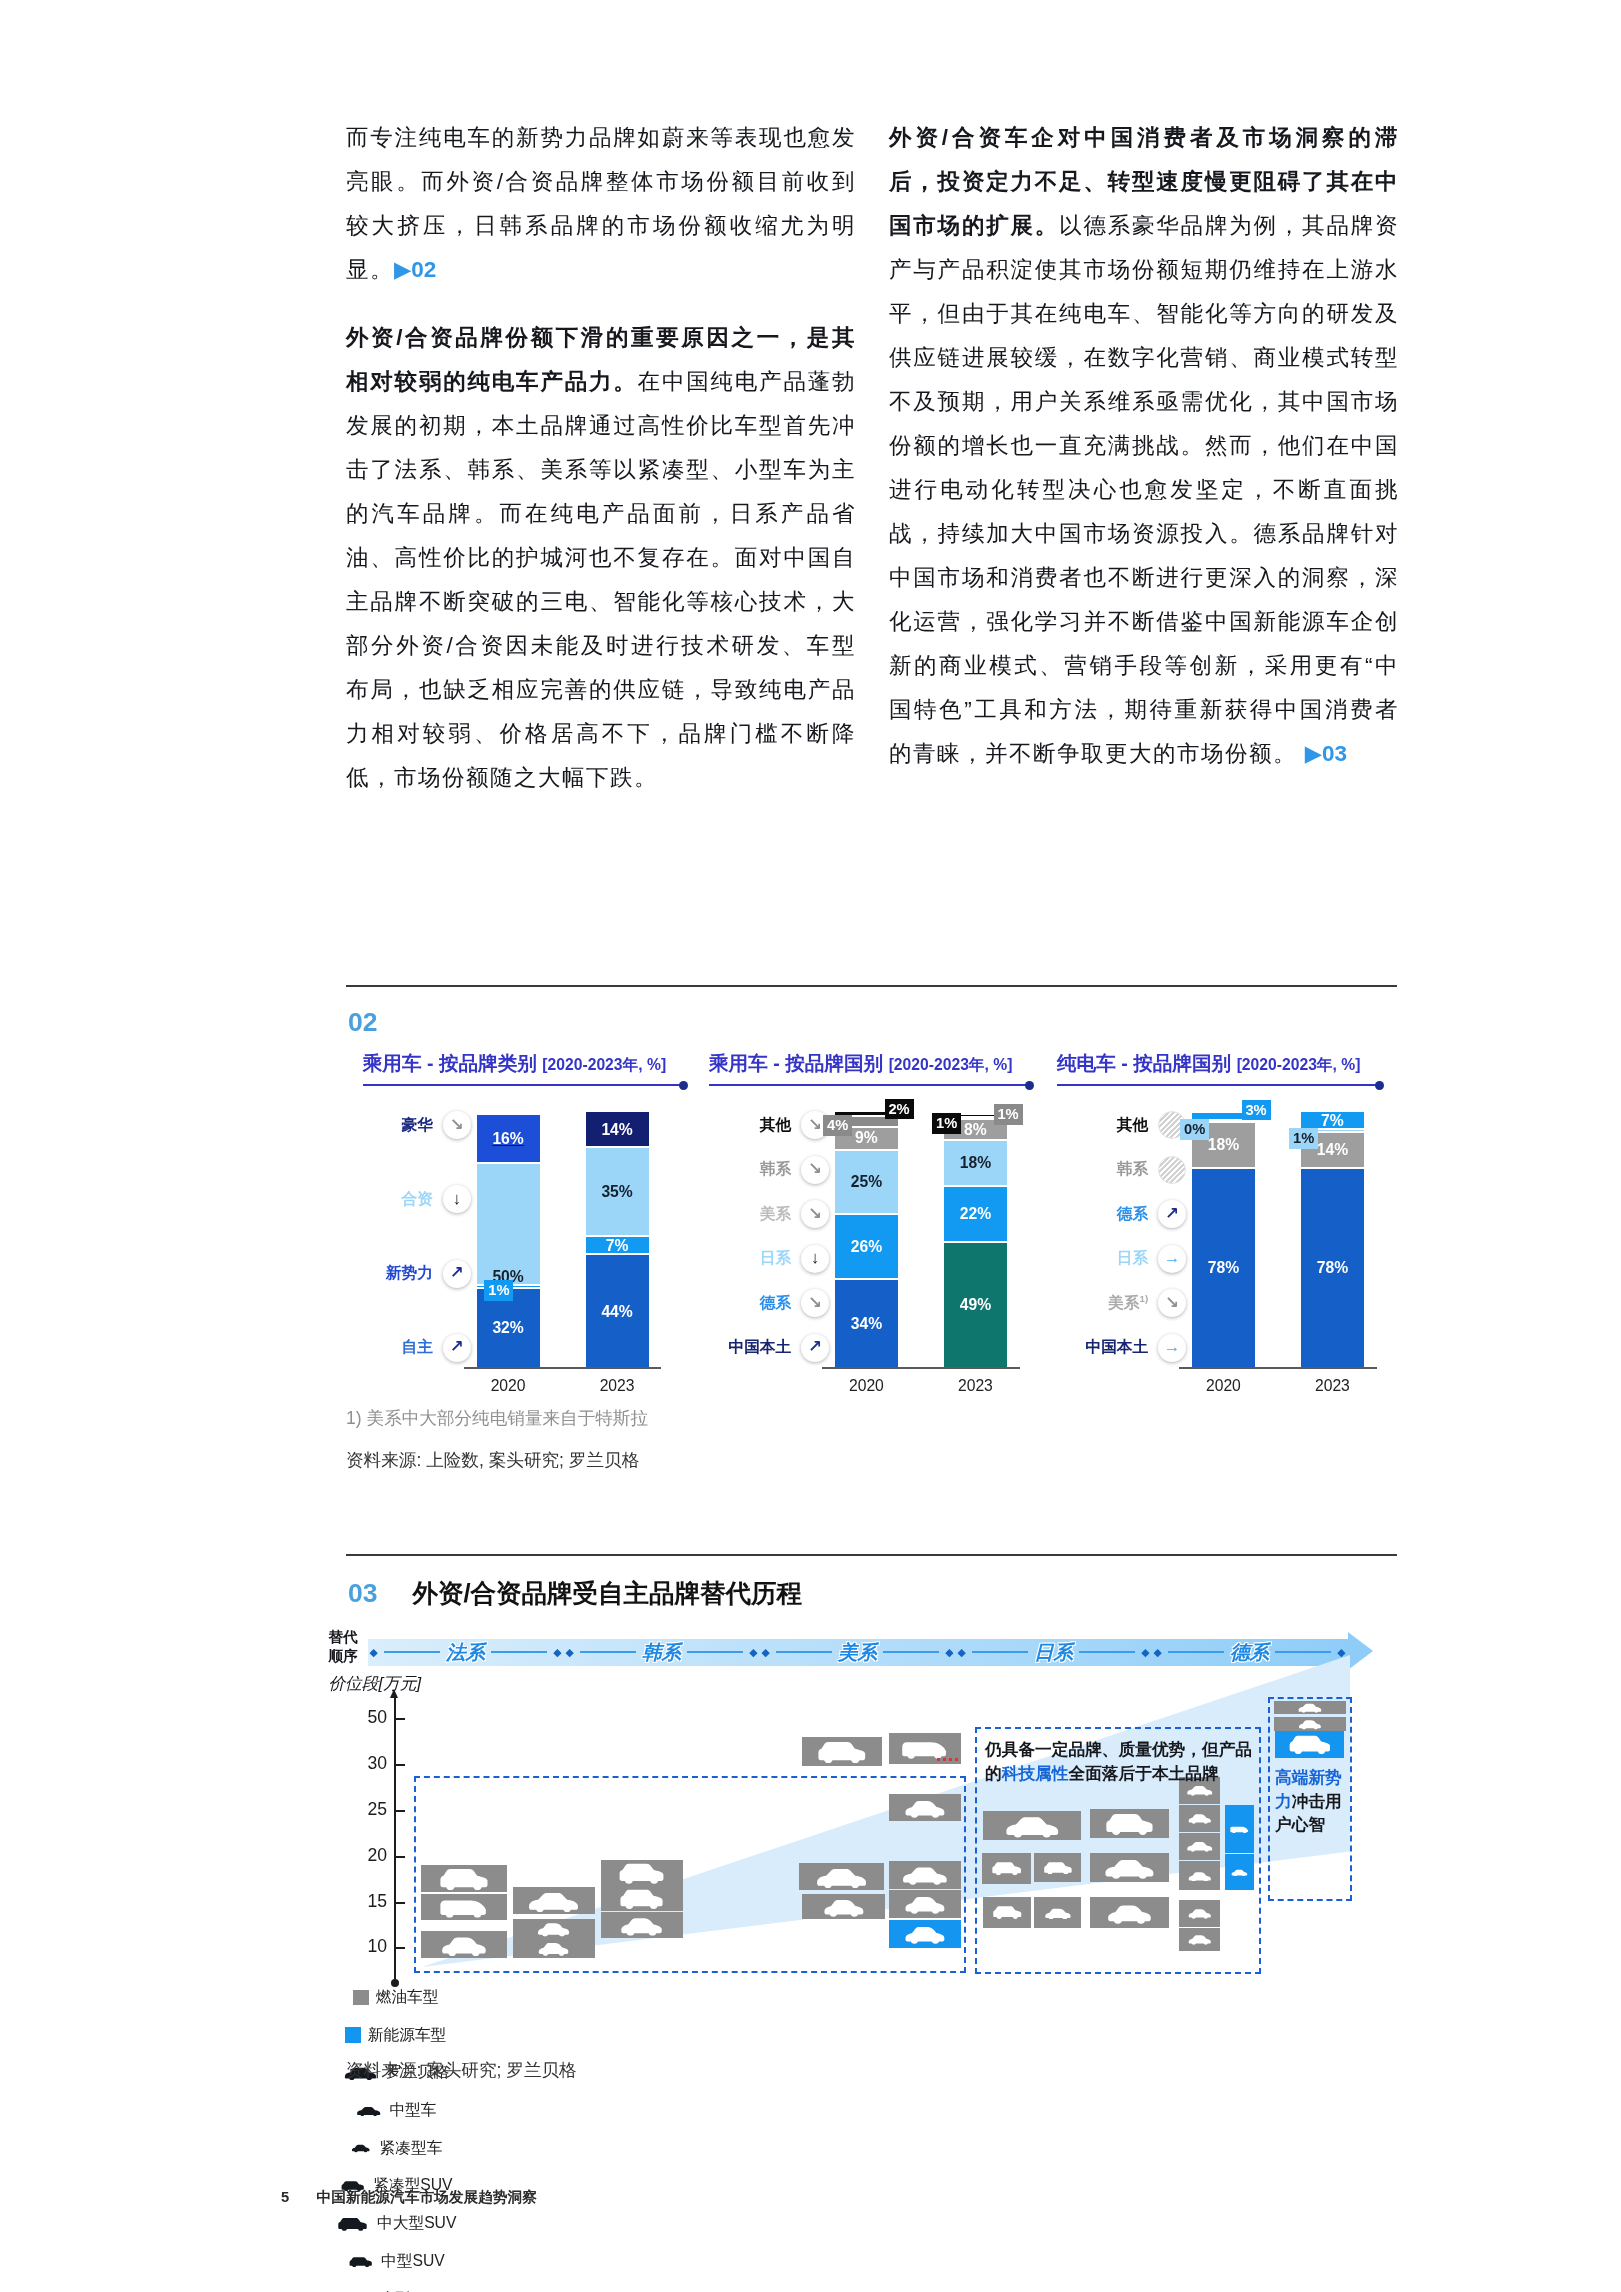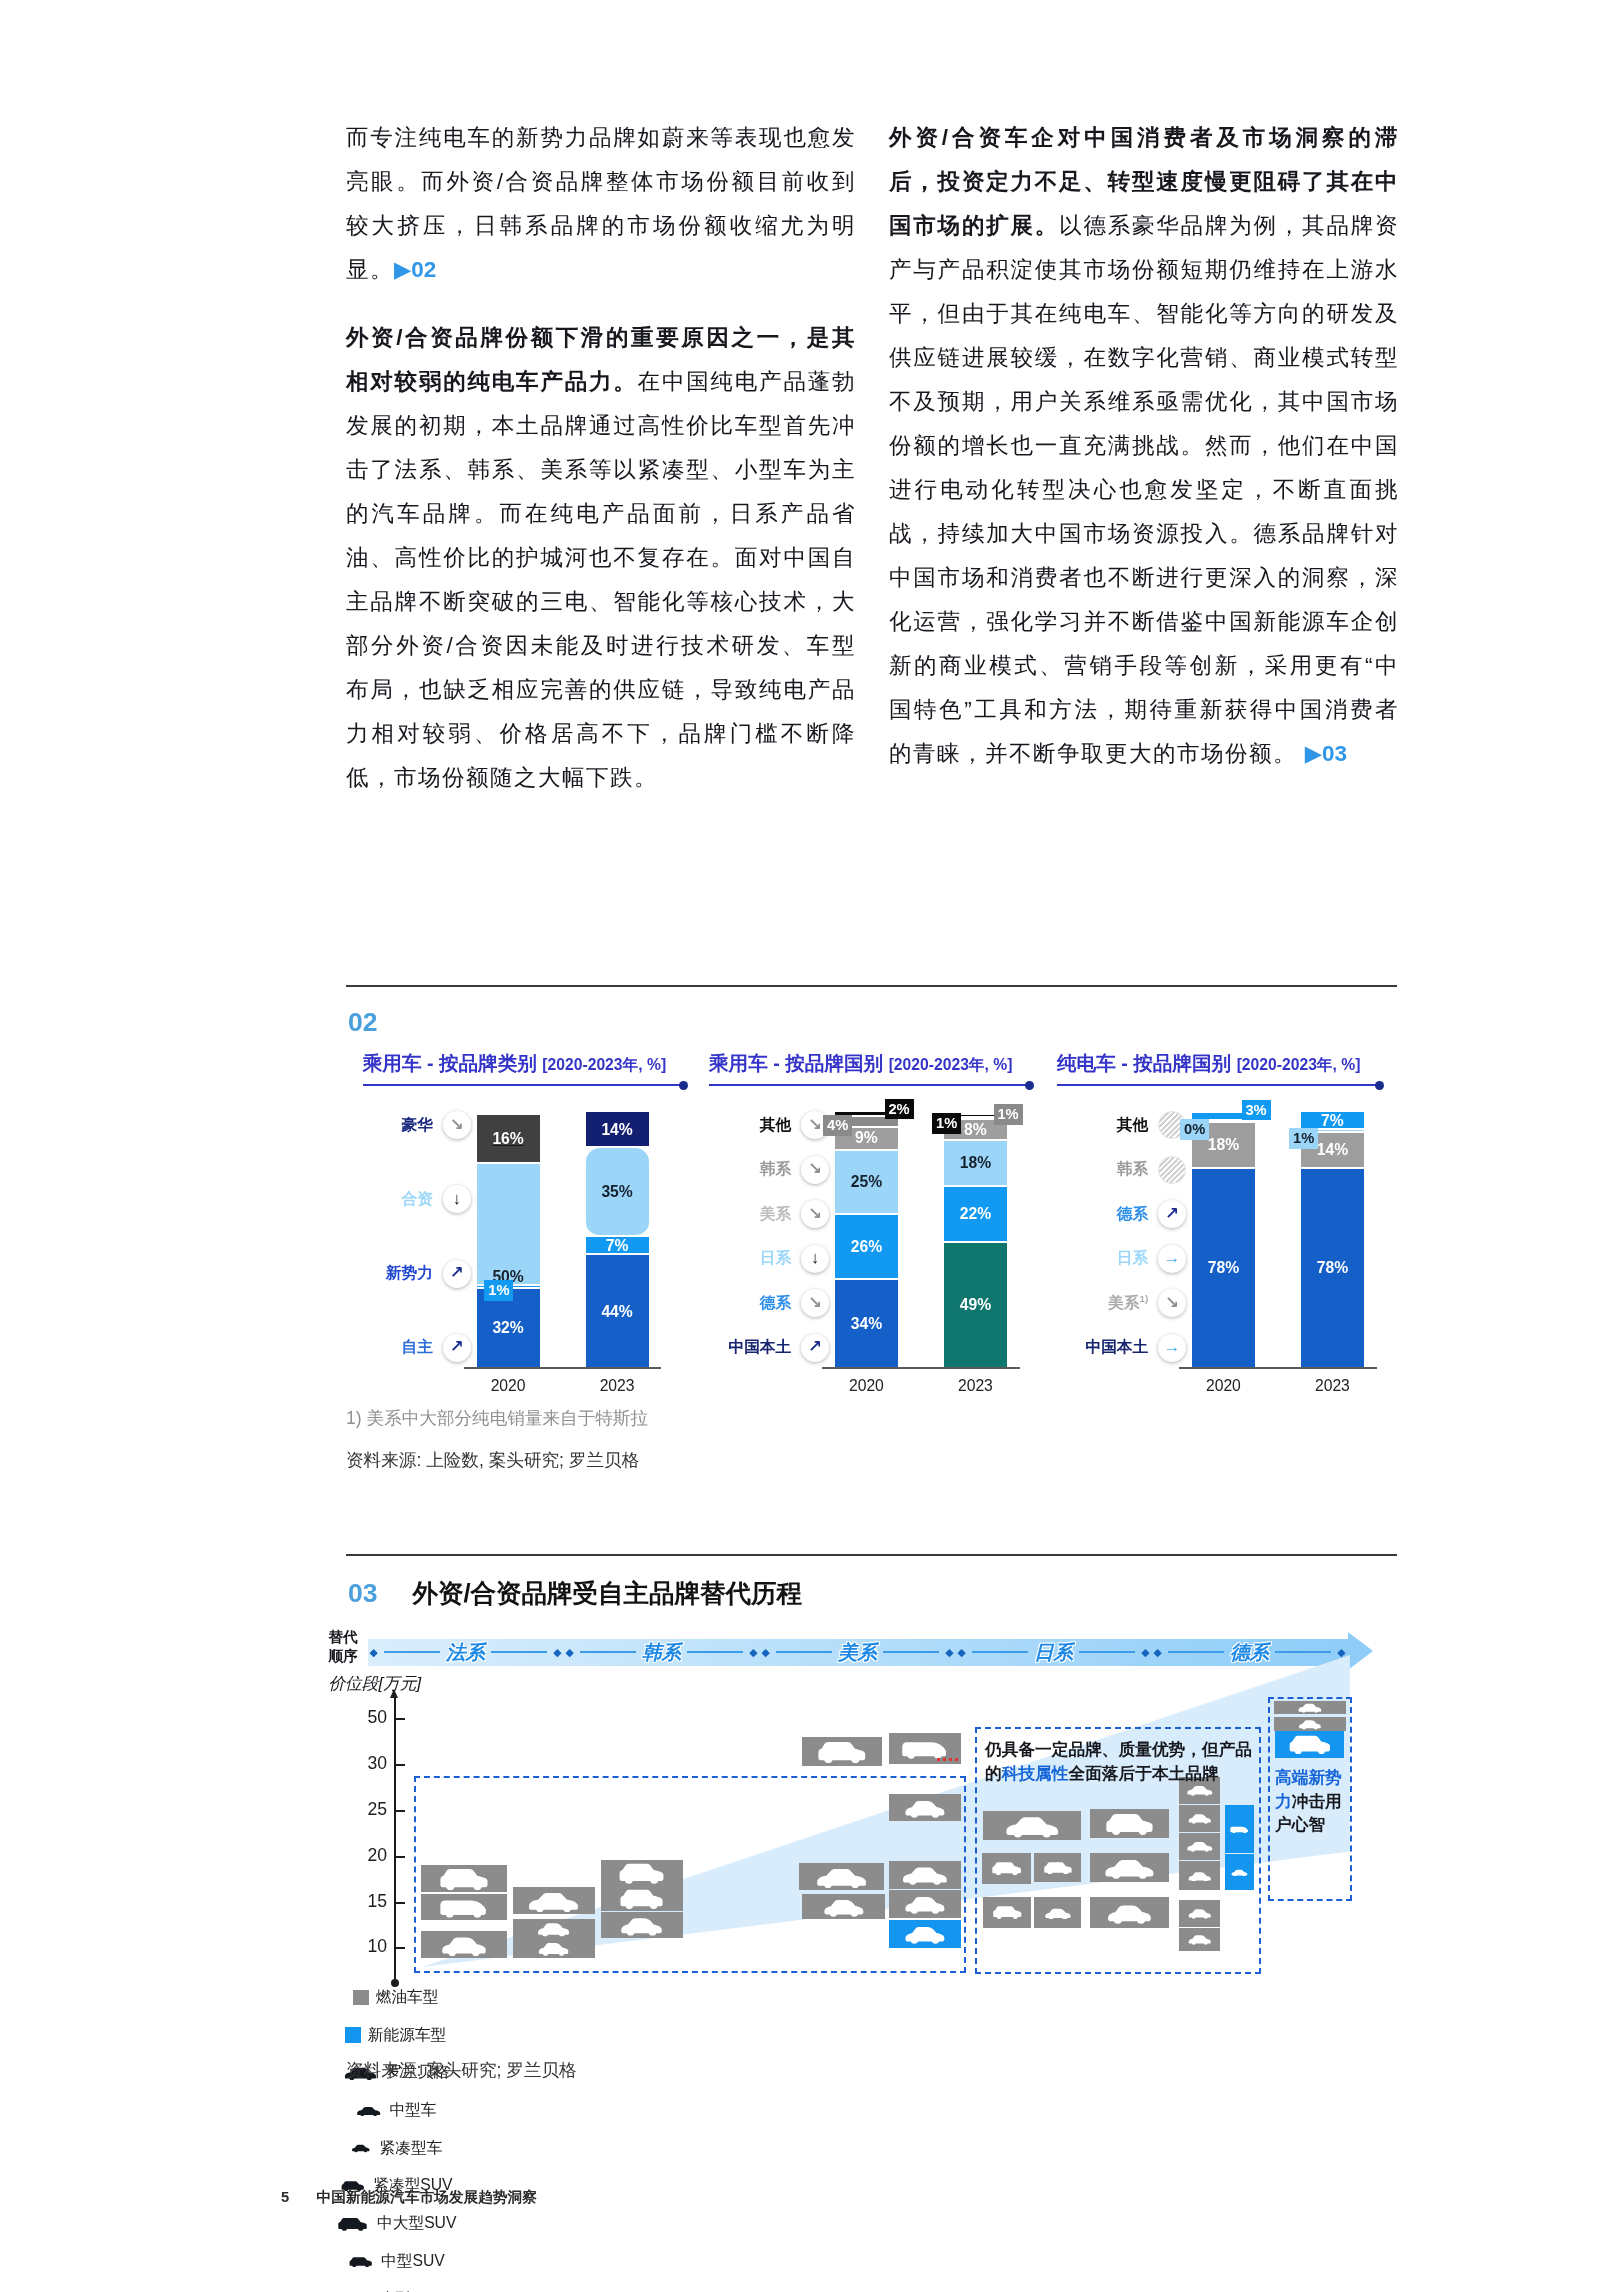--- a/index.html
+++ b/index.html
@@ -155,38 +155,38 @@
             <div class="cat-row">
               <span class="cat-label" style="color: rgb(45, 111, 217);">自主</span>
               <span class="cir">
                 <span class="ar ar-navy">↗</span>
               </span>
             </div>
           </div>
         <div class="chart-area">
             <div class="baseline"></div>
             <div class="bar" style="left: 0px; width: 63px; height: 252px;">
-              <div class="seg" style="height: 51px; background: #404040; text-decoration: underline;">
+              <div class="seg" style="height: 51px; background: #1d4ed8; text-decoration: underline;">
                 <span class="seg-label" style="color: rgb(255, 255, 255);">16%</span>
               </div>
               <div class="seg" style="height: 127px; background: rgb(155, 214, 249); align-items: flex-end;">
                 <span class="seg-label" style="color: rgb(21, 32, 44);">50%</span>
               </div>
               <div class="seg" style="height: 2.5px; background: rgb(18, 154, 242);"></div>
               <span class="chip" style="background: rgb(18, 154, 242); color: rgb(255, 255, 255); left: 7.8px; top: 165px;">1%</span>
               <div class="seg" style="height: 82px; background: rgb(21, 96, 200);">
                 <span class="seg-label" style="color: rgb(255, 255, 255);">32%</span>
               </div>
             </div>
             <span class="year" style="left: 0px;">2020</span>
             <div class="bar" style="left: 109px; width: 63px; height: 255px;">
               <div class="seg" style="height: 36px; background: rgb(19, 31, 112);">
                 <span class="seg-label" style="color: rgb(255, 255, 255);">14%</span>
               </div>
-              <div class="seg" style="height: 89px; background: rgb(155, 214, 249); border-radius: 14px;">
+              <div class="seg" style="height: 89px; background: rgb(155, 214, 249);">
                 <span class="seg-label" style="color: rgb(21, 32, 44);">35%</span>
               </div>
               <div class="seg" style="height: 18px; background: rgb(18, 154, 242);">
                 <span class="seg-label" style="color: rgb(255, 255, 255);">7%</span>
               </div>
               <div class="seg" style="height: 112px; background: rgb(21, 96, 200);">
                 <span class="seg-label" style="color: rgb(255, 255, 255);">44%</span>
               </div>
             </div>
             <span class="year" style="left: 109px;">2023</span>

